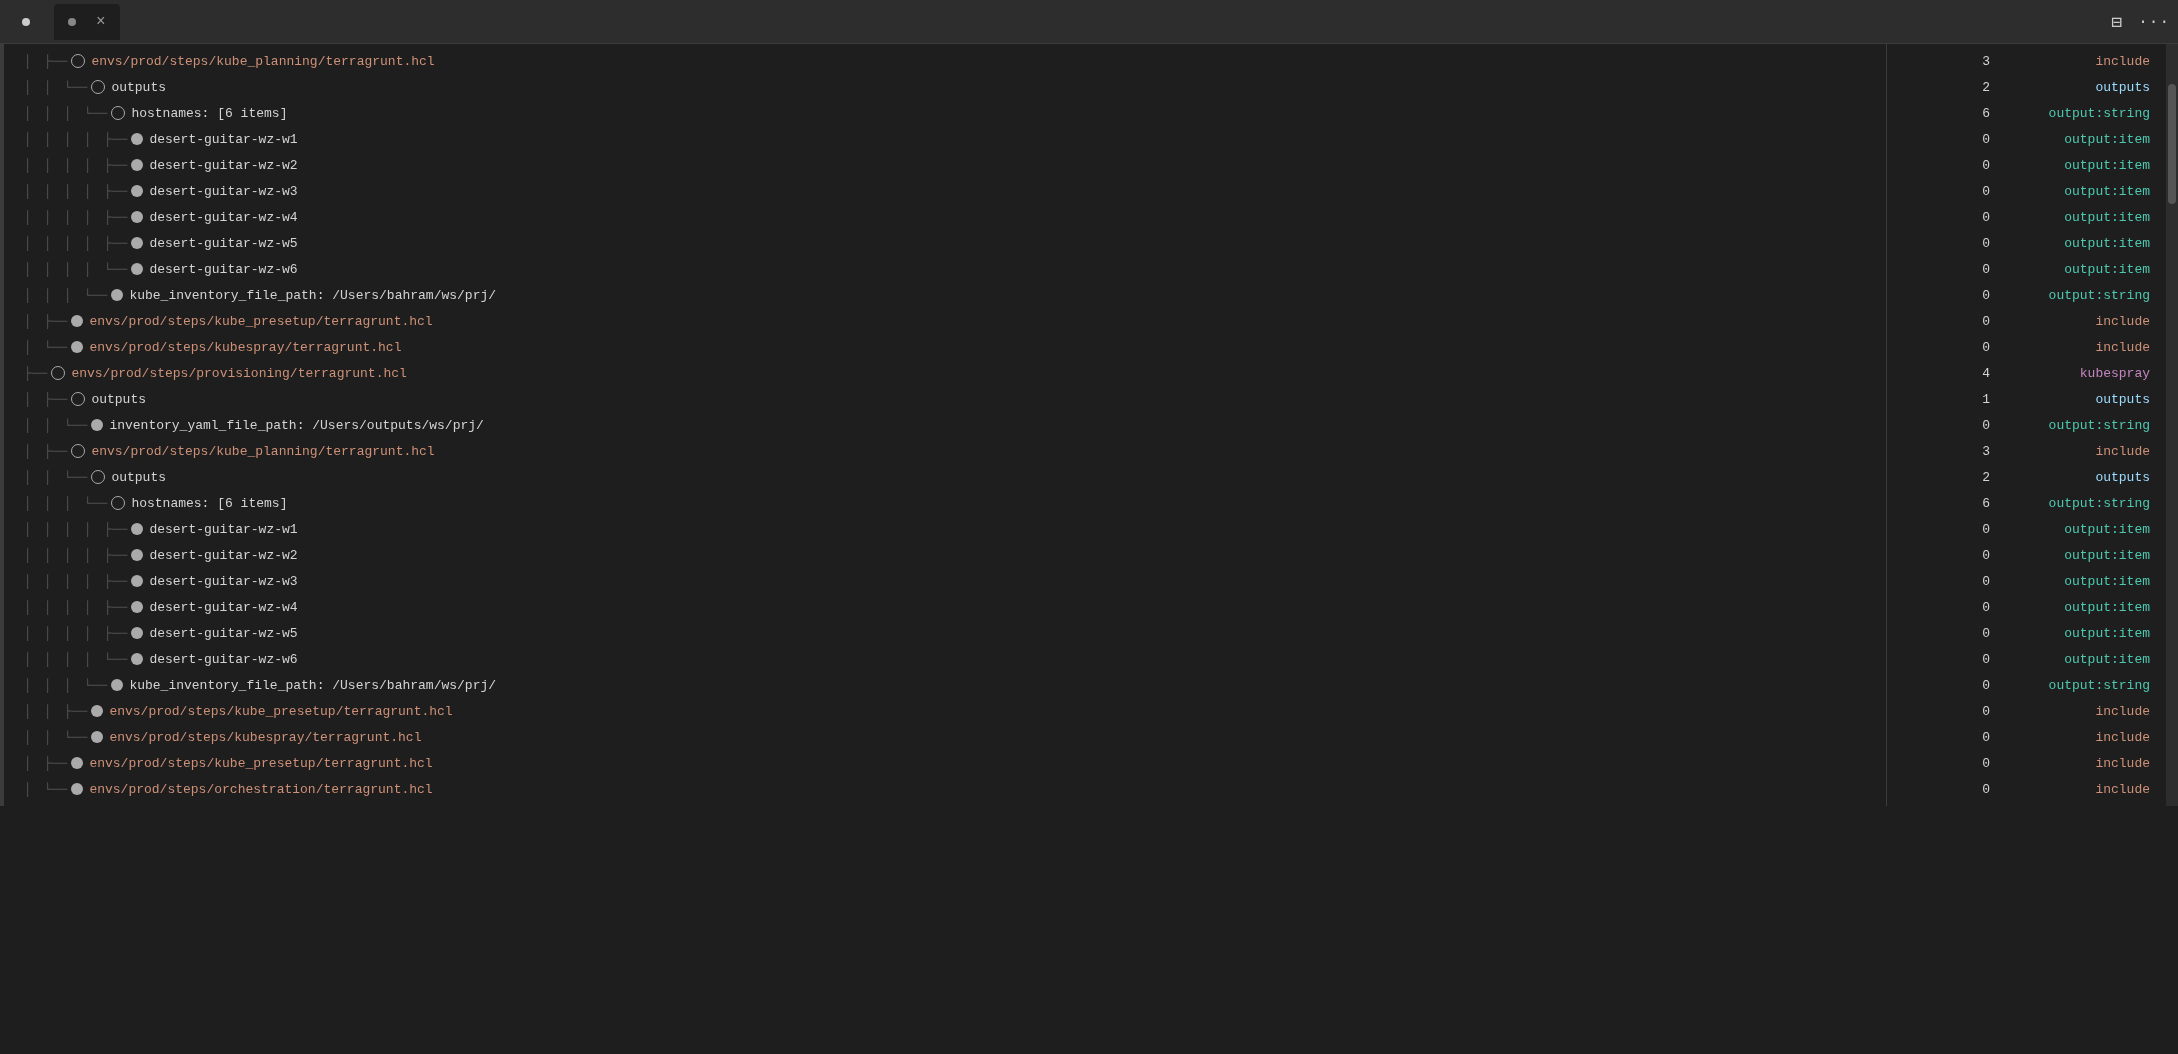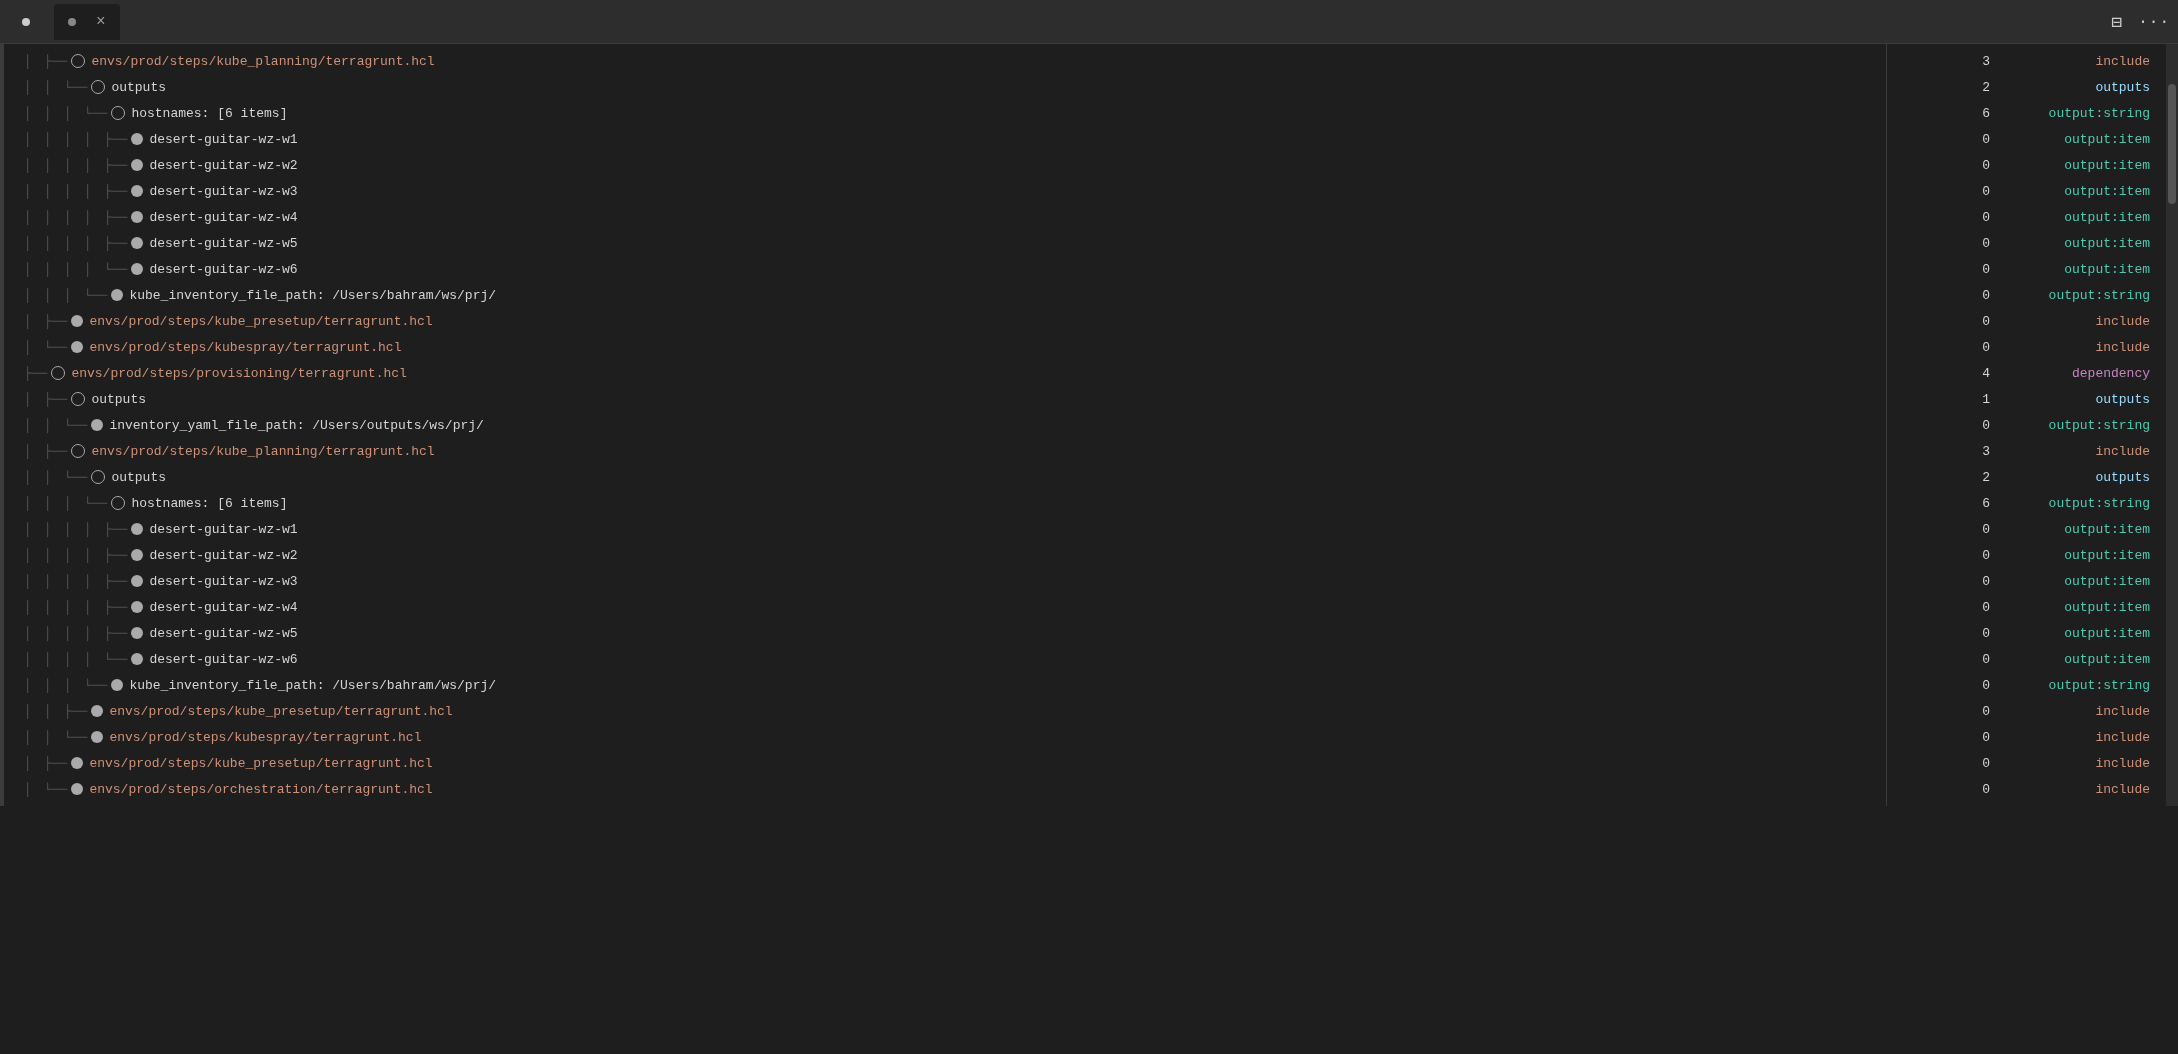--- a/index.html
+++ b/index.html
@@ -472,21 +472,21 @@
         <div class="right-row">
           <span class="num">0</span>
           <span class="type" style="color: rgb(206, 145, 120);">include</span>
         </div>
         <div class="right-row">
           <span class="num">0</span>
           <span class="type" style="color: rgb(206, 145, 120);">include</span>
         </div>
         <div class="right-row">
           <span class="num">4</span>
-          <span class="type" style="color: rgb(197, 134, 192);">dependency</span>
+          <span class="type" style="color: rgb(197, 134, 192);">kubespray</span>
         </div>
         <div class="right-row">
           <span class="num">1</span>
           <span class="type" style="color: rgb(156, 220, 254);">outputs</span>
         </div>
         <div class="right-row">
           <span class="num">0</span>
           <span class="type" style="color: rgb(78, 201, 176);">output:string</span>
         </div>
         <div class="right-row">

